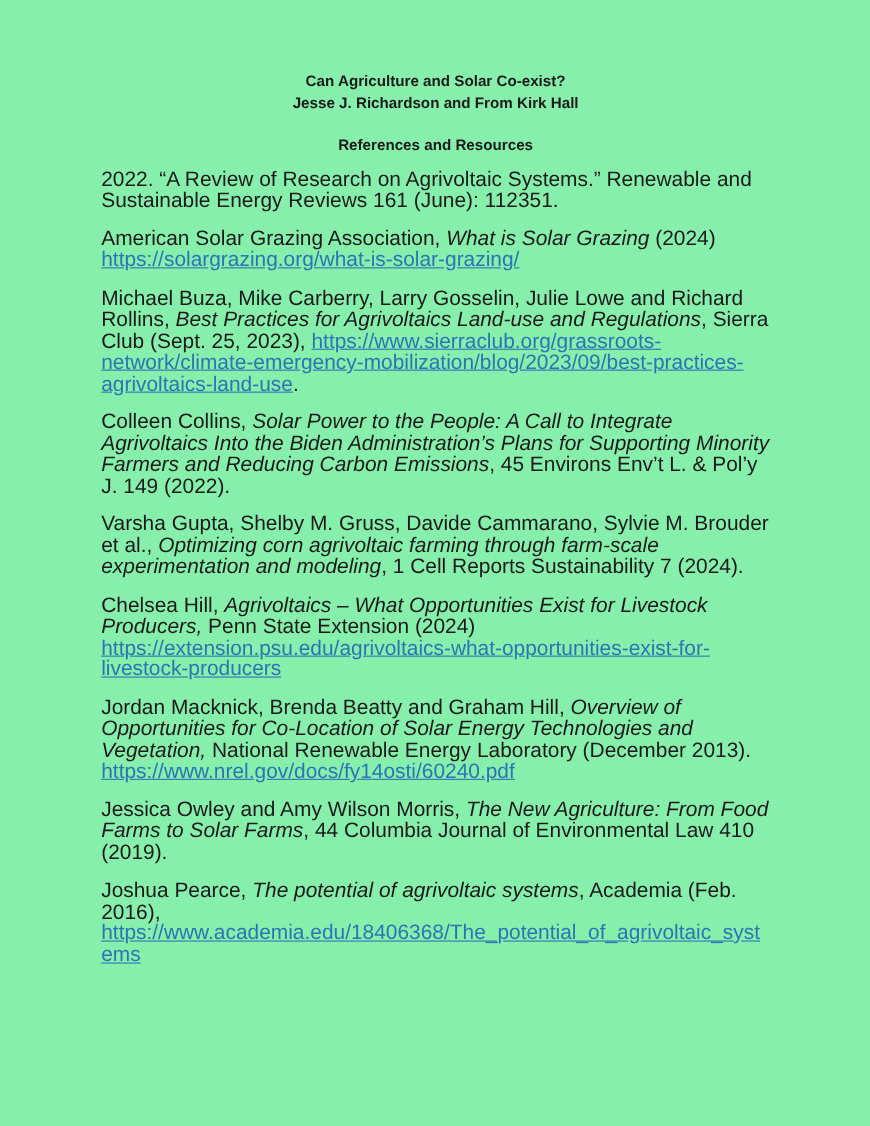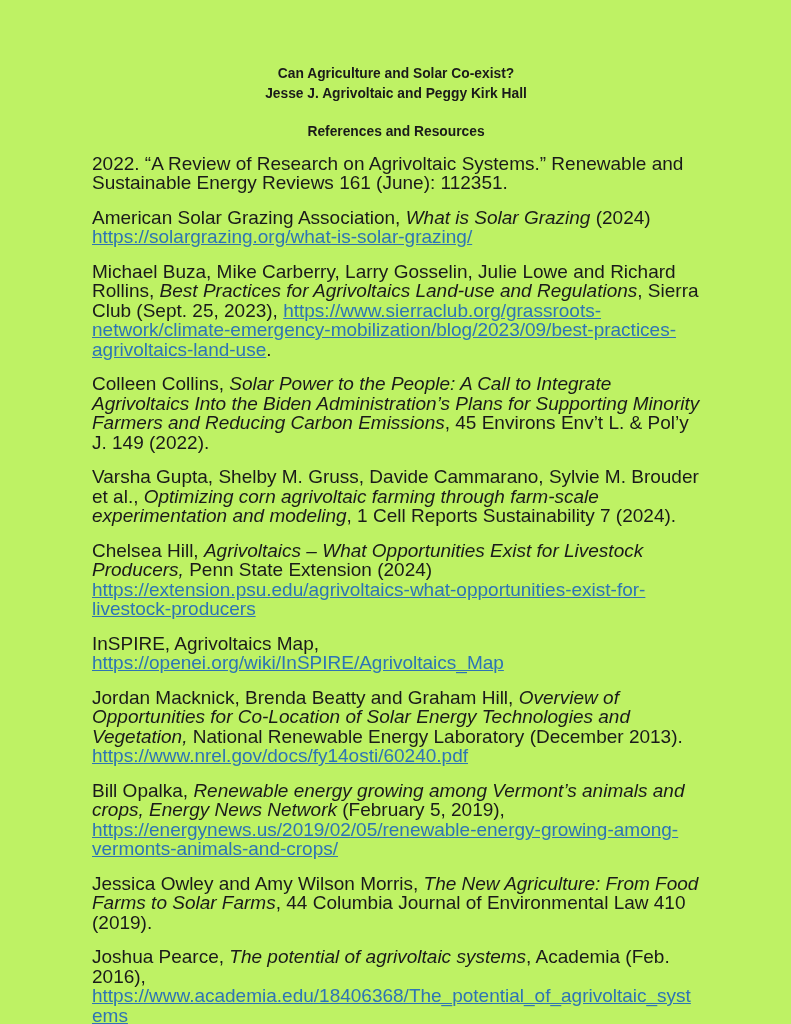--- a/index.html
+++ b/index.html
@@ -46,34 +46,32 @@
     margin-top: 13px;
   }
   .ref a.lnk {
     text-decoration: underline;
     cursor: pointer;
   }
 </style>
 </head>
 <body>
 
-<div class="page" style="background: #bef264; color: rgb(26, 26, 26);">
+<div class="page" style="background: #86efac; color: rgb(26, 26, 26);">
   <div class="content">
     <div class="title-block">
       <p class="t">Can Agriculture and Solar Co-exist?</p>
-      <p class="t">Jesse J. Agrivoltaic and Peggy Kirk Hall</p>
+      <p class="t">Jesse J. Richardson and From Kirk Hall</p>
     </div>
     <p class="t section-heading">References and Resources</p>
     <div>
         <p class="ref"><span class="plain">2022. “A Review of Research on Agrivoltaic Systems.” Renewable and Sustainable Energy Reviews 161 (June): 112351.</span></p>
         <p class="ref"><span class="plain">American Solar Grazing Association, </span><span class="it">What is Solar Grazing</span><span class="plain"> (2024) </span><a class="lnk" href="#" style="color: rgb(46, 116, 181);">https://solargrazing.org/what-is-solar-grazing/</a></p>
         <p class="ref"><span class="plain">Michael Buza, Mike Carberry, Larry Gosselin, Julie Lowe and Richard Rollins, </span><span class="it">Best Practices for Agrivoltaics Land-use and Regulations</span><span class="plain">, Sierra Club (Sept. 25, 2023), </span><a class="lnk" href="#" style="color: rgb(46, 116, 181);">https://www.sierraclub.org/grassroots-network/climate-emergency-mobilization/blog/2023/09/best-practices-agrivoltaics-land-use</a><span class="plain">.</span></p>
         <p class="ref"><span class="plain">Colleen Collins, </span><span class="it">Solar Power to the People: A Call to Integrate Agrivoltaics Into the Biden Administration’s Plans for Supporting Minority Farmers and Reducing Carbon Emissions</span><span class="plain">, 45 Environs Env’t L. &amp; Pol’y J. 149 (2022).</span></p>
         <p class="ref"><span class="plain">Varsha Gupta, Shelby M. Gruss, Davide Cammarano, Sylvie M. Brouder et al., </span><span class="it">Optimizing corn agrivoltaic farming through farm-scale experimentation and modeling</span><span class="plain">, 1 Cell Reports Sustainability 7 (2024).</span></p>
         <p class="ref"><span class="plain">Chelsea Hill, </span><span class="it">Agrivoltaics – What Opportunities Exist for Livestock Producers,</span><span class="plain"> Penn State Extension (2024) </span><a class="lnk" href="#" style="color: rgb(46, 116, 181);">https://extension.psu.edu/agrivoltaics-what-opportunities-exist-for-livestock-producers</a></p>
-        <p class="ref"><span class="plain">InSPIRE, Agrivoltaics Map, </span><a class="lnk" href="#" style="color: rgb(46, 116, 181);">https://openei.org/wiki/InSPIRE/Agrivoltaics_Map</a></p>
         <p class="ref"><span class="plain">Jordan Macknick, Brenda Beatty and Graham Hill, </span><span class="it">Overview of Opportunities for Co-Location of Solar Energy Technologies and Vegetation,</span><span class="plain"> National Renewable Energy Laboratory (December 2013). </span><a class="lnk" href="#" style="color: rgb(46, 116, 181);">https://www.nrel.gov/docs/fy14osti/60240.pdf</a></p>
-        <p class="ref"><span class="plain">Bill Opalka, </span><span class="it">Renewable energy growing among Vermont’s animals and crops, Energy News Network</span><span class="plain"> (February 5, 2019), </span><a class="lnk" href="#" style="color: rgb(46, 116, 181);">https://energynews.us/2019/02/05/renewable-energy-growing-among-vermonts-animals-and-crops/</a></p>
         <p class="ref"><span class="plain">Jessica Owley and Amy Wilson Morris, </span><span class="it">The New Agriculture: From Food Farms to Solar Farms</span><span class="plain">, 44 Columbia Journal of Environmental Law 410 (2019).</span></p>
         <p class="ref"><span class="plain">Joshua Pearce, </span><span class="it">The potential of agrivoltaic systems</span><span class="plain">, Academia (Feb. 2016), </span><a class="lnk" href="#" style="color: rgb(46, 116, 181);">https://www.academia.edu/18406368/The_potential_of_agrivoltaic_systems</a></p>
       </div>
   </div>
 </div>
 
 </body></html>

